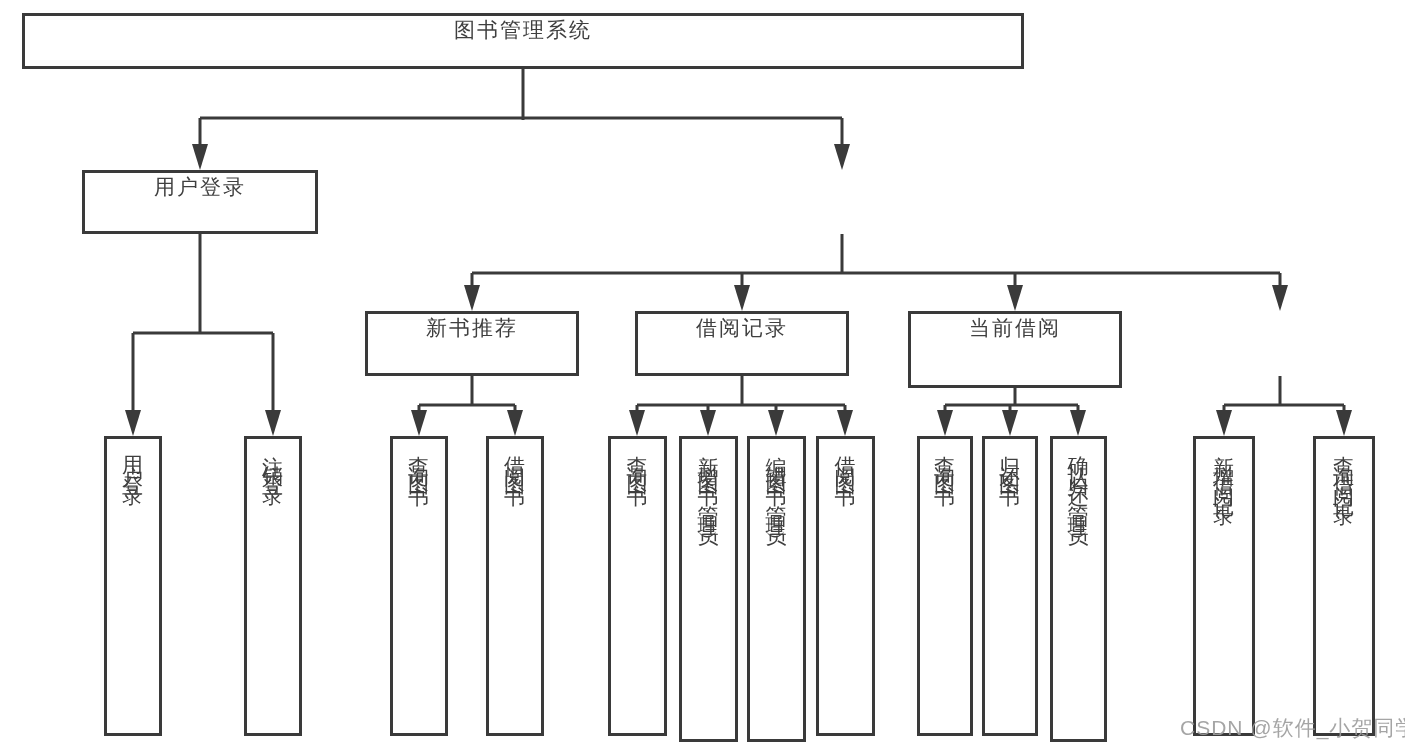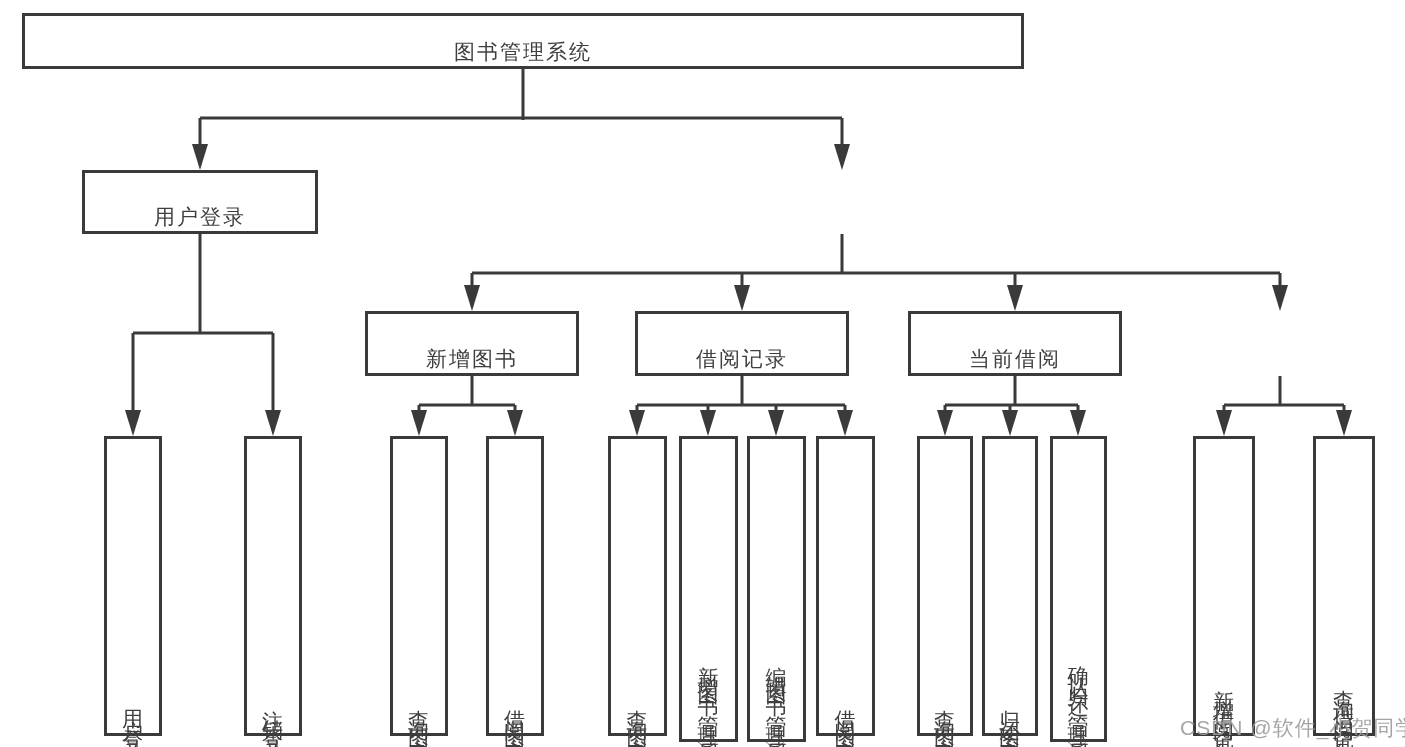--- a/index.html
+++ b/index.html
@@ -16,21 +16,21 @@
     position:relative;width:1405px;height:747px;
     background:var(--background);overflow:hidden;
   }
   .connectors{position:absolute;left:0;top:0;z-index:1;}
   .connectors path{stroke:var(--line);stroke-width:3;fill:none;}
   .connectors polygon{fill:var(--line);stroke:none;}
   .node{
     position:absolute;z-index:2;
     background:var(--box-fill);
     border:3px solid var(--line);
-    display:flex;align-items:flex-end;justify-content:center;
+    display:flex;align-items:flex-start;justify-content:center;
     color:var(--text);
   }
   .hnode span{
     font-size:21px;letter-spacing:2px;white-space:nowrap;
   }
   .vnode span{
     writing-mode:vertical-rl;text-orientation:mixed;
     font-size:21px;letter-spacing:10px;line-height:1;
     white-space:nowrap;
   }
@@ -82,26 +82,26 @@
 
   <div class="node hnode" style="left:22px;top:13px;width:1002px;height:56px">
     <span>图书管理系统</span>
   </div>
 
   <div class="node hnode" style="left:82px;top:170px;width:236px;height:64px">
     <span>用户登录</span>
   </div>
 
   <div class="node hnode" style="left:365px;top:311px;width:214px;height:65px">
-    <span>新增图书</span>
+    <span>新书推荐</span>
   </div>
   <div class="node hnode" style="left:635px;top:311px;width:214px;height:65px">
     <span>借阅记录</span>
   </div>
-  <div class="node hnode" style="left:908px;top:311px;width:214px;height:65px">
+  <div class="node hnode" style="left:908px;top:311px;width:214px;height:77px">
     <span>当前借阅</span>
   </div>
 
   <div class="node vnode" style="left:104px;top:436px;width:58px;height:300px">
     <span>用户登录</span>
   </div>
   <div class="node vnode" style="left:244px;top:436px;width:58px;height:300px">
     <span>注销登录</span>
   </div>
 

